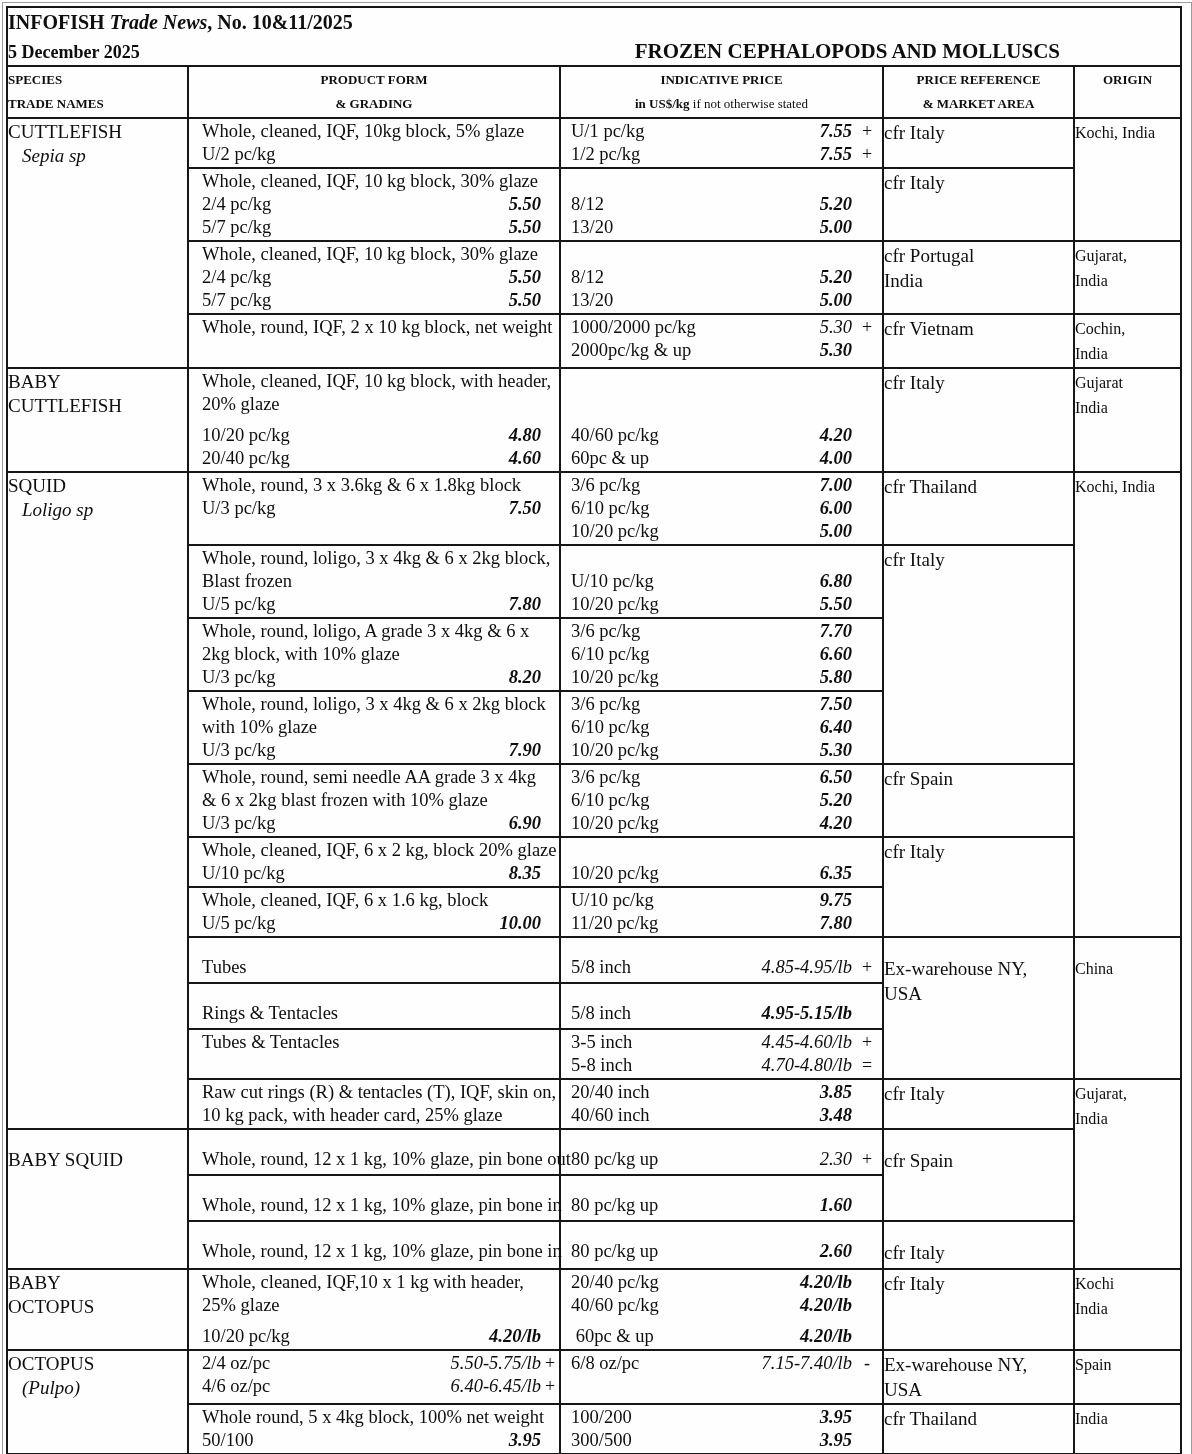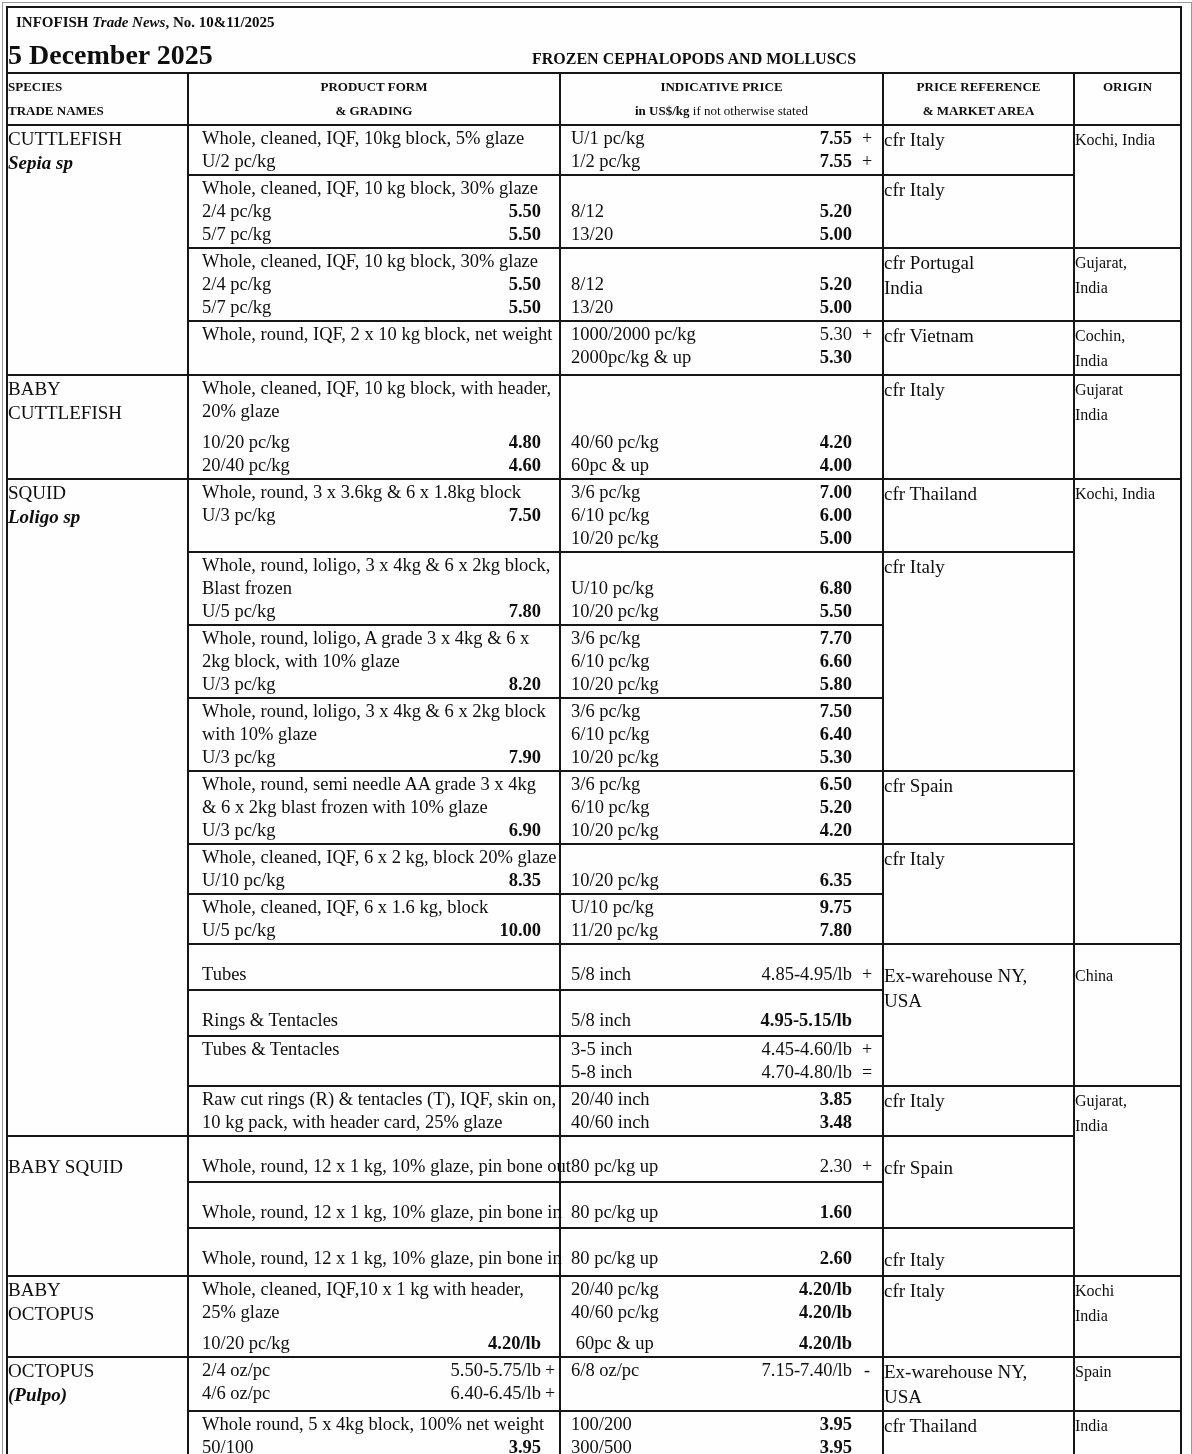--- a/index.html
+++ b/index.html
@@ -20,44 +20,44 @@
     table-layout:fixed;
   }
   table.doc td, table.doc th{
     border:2px solid #161616;
     vertical-align:top;
     padding:1px 0;
     background:#fefefe;
   }
   
   .band{padding:6px 10px 8px 10px;}
-  .band-l1{font-size:15px;font-weight:bold;line-height:26px;padding-left:8px;}
+  .band-l1{font-size:20px;font-weight:bold;line-height:26px;}
   .band-l1 .ital{font-style:italic;}
   .band-l2{display:flex;align-items:baseline;margin-top:4px;}
-  .band-date{font-size:28px;font-weight:bold;width:320px;}
-  .band-title{flex:1;text-align:center;font-size:16px;font-weight:bold;padding-right:120px;}
+  .band-date{font-size:18px;font-weight:bold;width:320px;}
+  .band-title{flex:1;text-align:right;font-size:21px;font-weight:bold;padding-right:120px;}
   
   th{font-size:13px;font-weight:bold;line-height:24px;}
   th div{font-weight:bold;}
   .h-species{text-align:left;padding:3px 0 3px 12px;}
   .h-product,.h-price,.h-ref{text-align:center;padding:3px 0;}
   .h-origin{text-align:center;padding:3px 0 3px 10px;}
   .h-price .sub-bold{font-weight:bold;text-align:center;}
   .h-price .sub-reg{font-weight:normal;}
   
   .species-cell{padding:3px 4px 2px 10px;font-size:19px;}
   .sp-name{font-weight:normal;line-height:24px;}
-  .sp-sub{font-style:italic;line-height:24px;font-weight:bold;}
+  .sp-sub{font-style:italic;line-height:24px;font-weight:normal;padding-left:14px;}
   .product-cell,.price-cell{padding:2px 0;}
   .line{display:flex;align-items:baseline;line-height:23px;font-size:18.5px;}
   .line.gap{margin-top:8px;}
   .d{white-space:pre;}
   .product-cell .d{padding-left:13px;}
   .price-cell .d{padding-left:10px;}
-  .v{margin-left:auto;white-space:pre;}
+  .v{margin-left:auto;white-space:pre;font-style:italic;}
   .bold{font-weight:bold;}
   .s{width:30px;text-align:center;flex:none;font-size:18px;}
   .s.sp{width:18px;}
   .ref-cell{padding:4px 4px 2px 12px;font-size:19px;line-height:25px;}
   .origin-cell{padding:4px 4px 2px 10px;font-size:16px;line-height:25px;}
   td.middle{vertical-align:middle;}
   
   tr.thin td{padding-top:18px;padding-bottom:3px;}
   tr.pad-bottom td{padding-bottom:20px;}
   tr.pad-oy td{padding-top:4px;padding-bottom:8px;}

